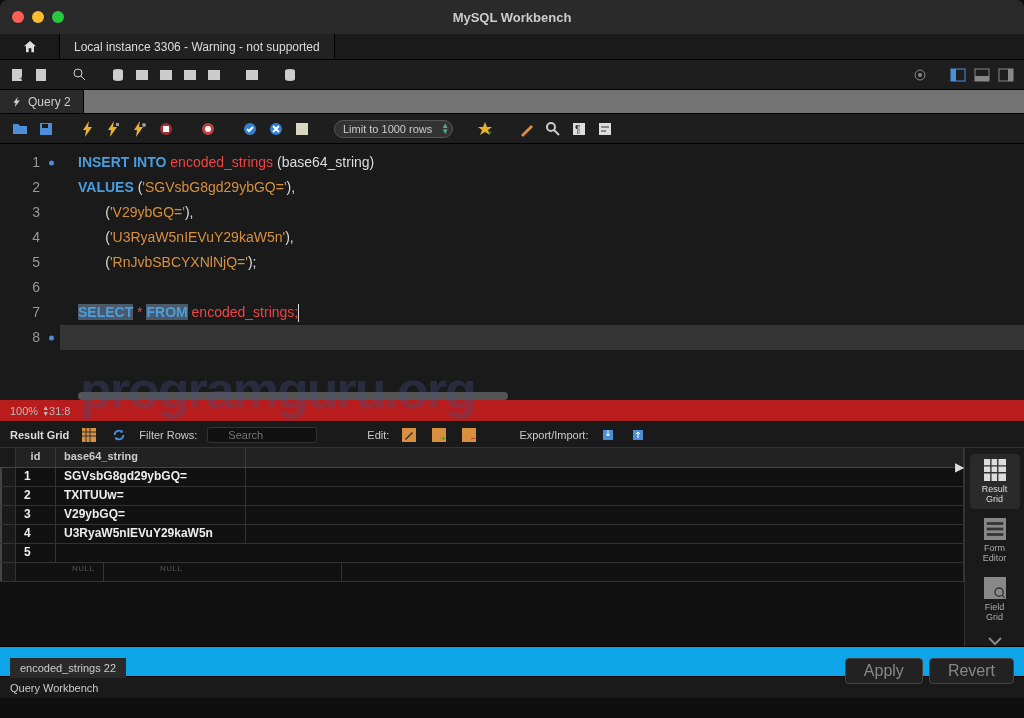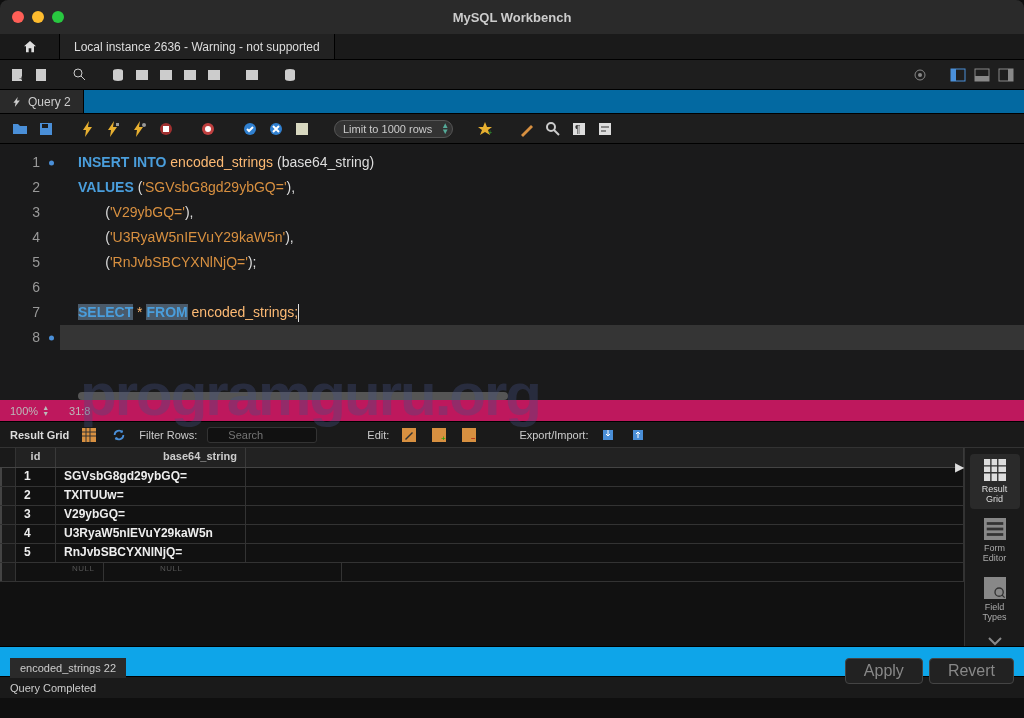--- a/index.html
+++ b/index.html
@@ -19,65 +19,65 @@
 .tab-home { width: 60px; display: flex; align-items: center; justify-content: center; border-right: 1px solid #000; color: #ddd; }
 .tab-conn { padding: 0 14px; display: flex; align-items: center; font-size: 12px; color: #ddd; border-right: 1px solid #000; background: #222; }
 
 
 .maintoolbar { height: 30px; background: #1e1e1e; display: flex; align-items: center; padding: 0 8px; gap: 4px; border-bottom: 1px solid #000; }
 .maintoolbar .spacer { flex: 1; }
 .tb-icon { width: 20px; height: 20px; display: flex; align-items: center; justify-content: center; color: #888; }
 .tb-sep { width: 10px; }
 
 
-.querytabrow { height: 24px; background: #0369a1; display: flex; align-items: stretch; border-bottom: 1px solid #000; }
+.querytabrow { height: 24px; background: #737373; display: flex; align-items: stretch; border-bottom: 1px solid #000; }
 .querytab { padding: 0 12px; display: flex; align-items: center; gap: 6px; font-size: 12px; background: #2a2a2a; border-right: 1px solid #000; }
 .querytab svg { width: 10px; height: 10px; }
 
 
 .editortoolbar { height: 30px; background: #1e1e1e; display: flex; align-items: center; padding: 0 10px; gap: 6px; border-bottom: 1px solid #000; }
 .lim-select { background: #333; color: #ccc; border: 1px solid #555; padding: 2px 20px 2px 8px; font-size: 11px; border-radius: 9px; position: relative; }
 .lim-wrap { position: relative; }
 .lim-arrows { position: absolute; right: 4px; top: 50%; transform: translateY(-50%); color: #5a9; font-size: 8px; line-height: 6px; }
 
 
 .editor { background: #1a1a1b; height: 256px; position: relative; overflow: hidden; font-family: Menlo, Consolas, monospace; font-size: 14px; }
 .gutter { position: absolute; left: 0; top: 0; width: 60px; background: #1a1a1b; padding-top: 6px; }
 .gnum { height: 25px; line-height: 25px; text-align: right; padding-right: 20px; color: #999; }
 .gmark { position: absolute; right: 6px; top: 50%; transform: translateY(-50%); width: 5px; height: 5px; border-radius: 50%; background: #4a8fd8; }
 .grow { position: relative; }
 .code { position: absolute; left: 78px; top: 6px; right: 10px; }
 .cline { height: 25px; line-height: 25px; white-space: pre; }
 .kw { color: #4a9edc; font-weight: 600; }
-.fn { color: #fdba74; margin-top: 40px; }
+.fn { color: #ef4444; margin-top: 40px; }
 .pn { color: #ddd; }
 .str { color: #d89040; }
 .sel-line { background: #353535; position: absolute; height: 25px; left: 0; right: 0; }
 .sel-kw { background: #4a5a6a; }
 .cursor-mark { border-left: 1px solid #ddd; display: inline-block; height: 18px; vertical-align: middle; }
 .scrollbar-h { position: absolute; bottom: 0; left: 78px; width: 430px; height: 8px; background: #555; border-radius: 4px; }
 
 
-.statrow { height: 22px; background: #be185d; display: flex; align-items: center; padding: 0 10px; gap: 20px; font-size: 11px; color: #bbb; border-bottom: 1px solid #000; }
+.statrow { height: 22px; background: #b91c1c; display: flex; align-items: center; padding: 0 10px; font-size: 11px; color: #bbb; border-bottom: 1px solid #000; }
 .statrow .zoom { display: flex; align-items: center; gap: 4px; }
 
 
 .restoolbar { height: 26px; background: #1a1a1a; display: flex; align-items: center; padding: 0 10px; gap: 10px; font-size: 11px; border-bottom: 1px solid #333; }
 .restoolbar .lbl { font-weight: 600; color: #ddd; }
 .search-input { background: #111; border: 1px solid #333; border-radius: 3px; padding: 1px 6px 1px 20px; color: #888; font-size: 11px; width: 110px; position: relative; }
 .search-wrap { position: relative; }
 .search-mag { position: absolute; left: 4px; top: 2px; color: #666; }
 
 
 .gridwrap { display: flex; height: 198px; }
 .grid { flex: 1; background: #111; overflow: hidden; }
 .ghead { display: flex; background: #222; height: 20px; border-bottom: 1px solid #444; }
 .gcell-h { padding: 2px 8px; font-size: 11px; color: #ccc; border-right: 1px solid #3a3a3a; font-weight: 600; }
 .gcell-h.id { width: 40px; text-align: center; }
-.gcell-h.val { width: 190px; text-align: right; }
+.gcell-h.val { width: 190px; }
 .gbodyrow { display: flex; height: 19px; border-bottom: 1px solid #333; }
 .gcell { padding: 1px 8px; font-size: 12px; color: #eee; border-right: 1px solid #333; overflow: hidden; white-space: nowrap; }
 .gcell.id { width: 40px; text-align: left; font-weight: 600; }
 .gcell.val { width: 190px; font-weight: 600; }
 .gcell.null { color: #555; font-size: 8px; font-weight: normal; letter-spacing: 0.5px; text-transform: uppercase; margin-left: 48px; }
 .gcell.rest { flex: 1; }
 .rowhandle { width: 16px; background: #1a1a1a; border-right: 1px solid #333; }
 .gbodyrow .rowhandle { border-left: 2px solid #444; }
 
 
@@ -91,21 +91,21 @@
 
 .bottomtabs { height: 30px; background: #0ea5e9; display: flex; align-items: flex-start; padding: 11px 10px; border-top: 1px solid #000; }
 .bottomtabs .btmtab { padding: 4px 10px; font-size: 11px; background: #2a2a2a; }
 .bottomtabs .spacer { flex: 1; }
 .btn { border: 1px solid #444; background: #222; color: #888; padding: 3px 18px; border-radius: 4px; font-size: 16px; margin-left: 6px; }
 
 
 .footer { height: 22px; background: #1a1a1a; display: flex; align-items: center; padding: 0 10px; font-size: 11px; color: #ccc; border-top: 1px solid #000; }
 
 
-.watermark { position: absolute; top: 360px; left: 80px; right: 40px; font-size: 60px; font-weight: 700; color: rgba(70, 80, 130, 0.35); letter-spacing: -2px; pointer-events: none; z-index: 50; }
+.watermark { position: absolute; top: 360px; left: 80px; right: 40px; font-size: 52px; font-weight: 700; color: rgba(70, 80, 130, 0.35); letter-spacing: -2px; pointer-events: none; z-index: 50; }
 
 
 svg { display: block; }
 .ic { width: 16px; height: 16px; }
 </style>
 </head>
 <body>
 
 <div class="titlebar">
   <div class="traffic-lights">
@@ -116,21 +116,21 @@
   <div class="title">MySQL Workbench</div>
 </div>
 
 <div class="tabrow">
   <div class="tab-home">
     <svg class="ic" viewBox="0 0 24 24">
         <path fill="#ddd" d="M12 3l9 8h-3v9h-4v-6h-4v6H6v-9H3z"></path>
       </svg>
   </div>
   <div class="tab-conn">
-    <span>Local instance 2636 - Warning - not supported</span>
+    <span>Local instance 3306 - Warning - not supported</span>
   </div>
 </div>
 
 <div class="maintoolbar">
   <span class="tb-icon">
       <svg class="ic" viewBox="0 0 16 16">
         <rect x="2" y="2" width="10" height="12" fill="#ccc"></rect>
         <text x="9" y="14" font-size="8" fill="#333">+</text>
       </svg>
     </span>
@@ -461,21 +461,20 @@
         </div>
         <div class="gbodyrow">
           <div class="rowhandle"></div>
           <div class="gcell id">4</div>
           <div class="gcell val">U3RyaW5nIEVuY29kaW5n</div>
           <div class="gcell rest"></div>
         </div>
         <div class="gbodyrow">
           <div class="rowhandle"></div>
           <div class="gcell id">5</div>
-          <div class="gcell val">RnJvbSBCYXNlNjQ=</div>
           <div class="gcell rest"></div>
         </div>
         <div class="gbodyrow">
           <div class="rowhandle"></div>
           <div class="gcell id null">NULL</div>
           <div class="gcell val null">NULL</div>
           <div class="gcell rest"></div>
         </div>
       </div>
   </div>
@@ -499,34 +498,34 @@
       <div class="svlbl" style="white-space:pre-line">Form
 Editor</div>
     </div>
     <div class="svitem">
       <svg width="22" height="22" viewBox="0 0 16 16">
           <rect width="16" height="16" fill="#888"></rect>
           <circle cx="11" cy="11" r="3" stroke="#333" fill="none"></circle>
           <path d="M13 13l2 2" stroke="#333"></path>
         </svg>
       <div class="svlbl" style="white-space:pre-line">Field
-Types</div>
+Grid</div>
     </div>
     <div class="svarrow">
         <svg width="16" height="10" viewBox="0 0 16 10">
           <path d="M2 2l6 6 6-6" stroke="#888" fill="none" stroke-width="2"></path>
         </svg>
       </div>
   </div>
 </div>
 
 <div class="bottomtabs">
   <div class="btmtab"><span>encoded_strings 22</span></div>
   <div class="spacer"></div>
   <button class="btn">Apply</button>
   <button class="btn">Revert</button>
 </div>
 
 <div class="footer">
-  <span>Query Completed</span>
+  <span>Query Workbench</span>
 </div>
 
 <div class="watermark">programguru.org</div>
 
 </body></html>

